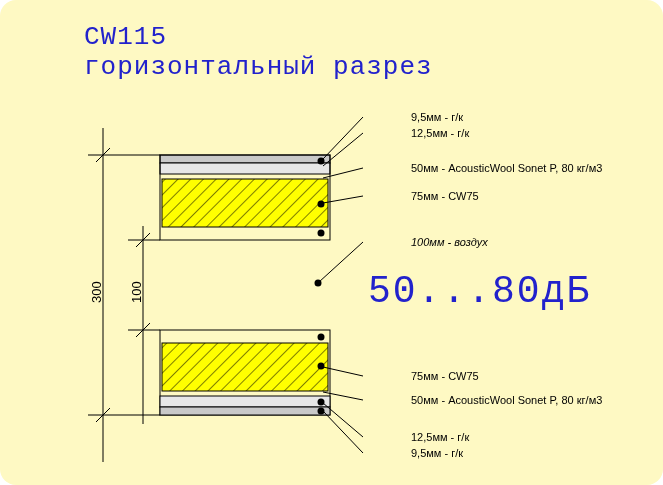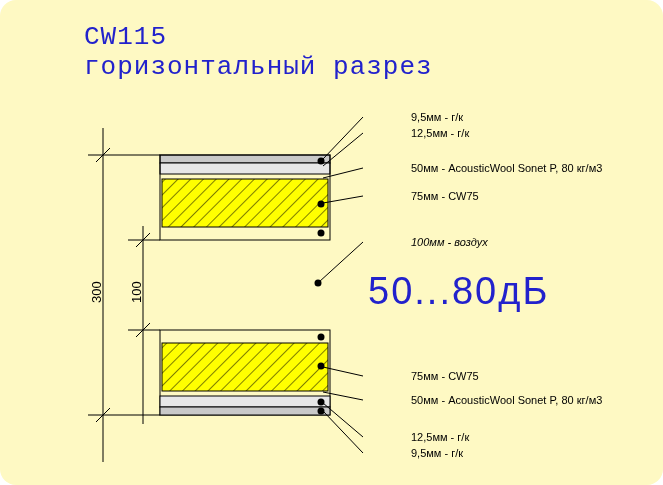--- a/index.html
+++ b/index.html
@@ -25,21 +25,21 @@
   #lbl-top-50  { top:162px; }
   #lbl-top-75  { top:190px; }
   #lbl-air     { top:236px;font-style:italic; }
   #lbl-bot-75  { top:370px; }
   #lbl-bot-50  { top:394px; }
   #lbl-bot-125 { top:431px; }
   #lbl-bot-95  { top:447px; }
   .rating {
     position:absolute; left:368px; top:270px;
     color:var(--accent_blue,#2222cc);
-    font-family:Liberation Sans, sans-serif;
+    font-family:Liberation Mono, monospace;
     font-size:38px; letter-spacing:2px; white-space:nowrap;text-align:center;
   }
   .dim-label {
     position:absolute; font-size:13px; color:#000;
     transform:rotate(-90deg); transform-origin:0 0; white-space:nowrap;
   }
   #dim-300 { left:89px;  top:303px; }
   #dim-100 { left:129px; top:303px; }
 </style>
 </head>

